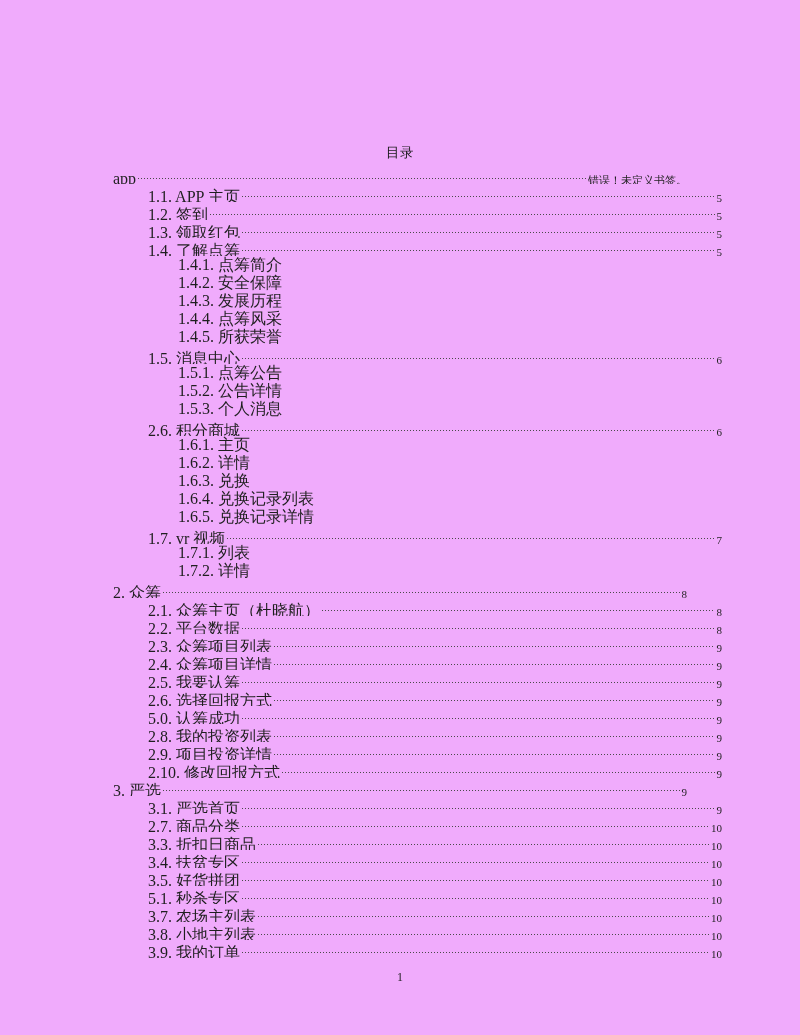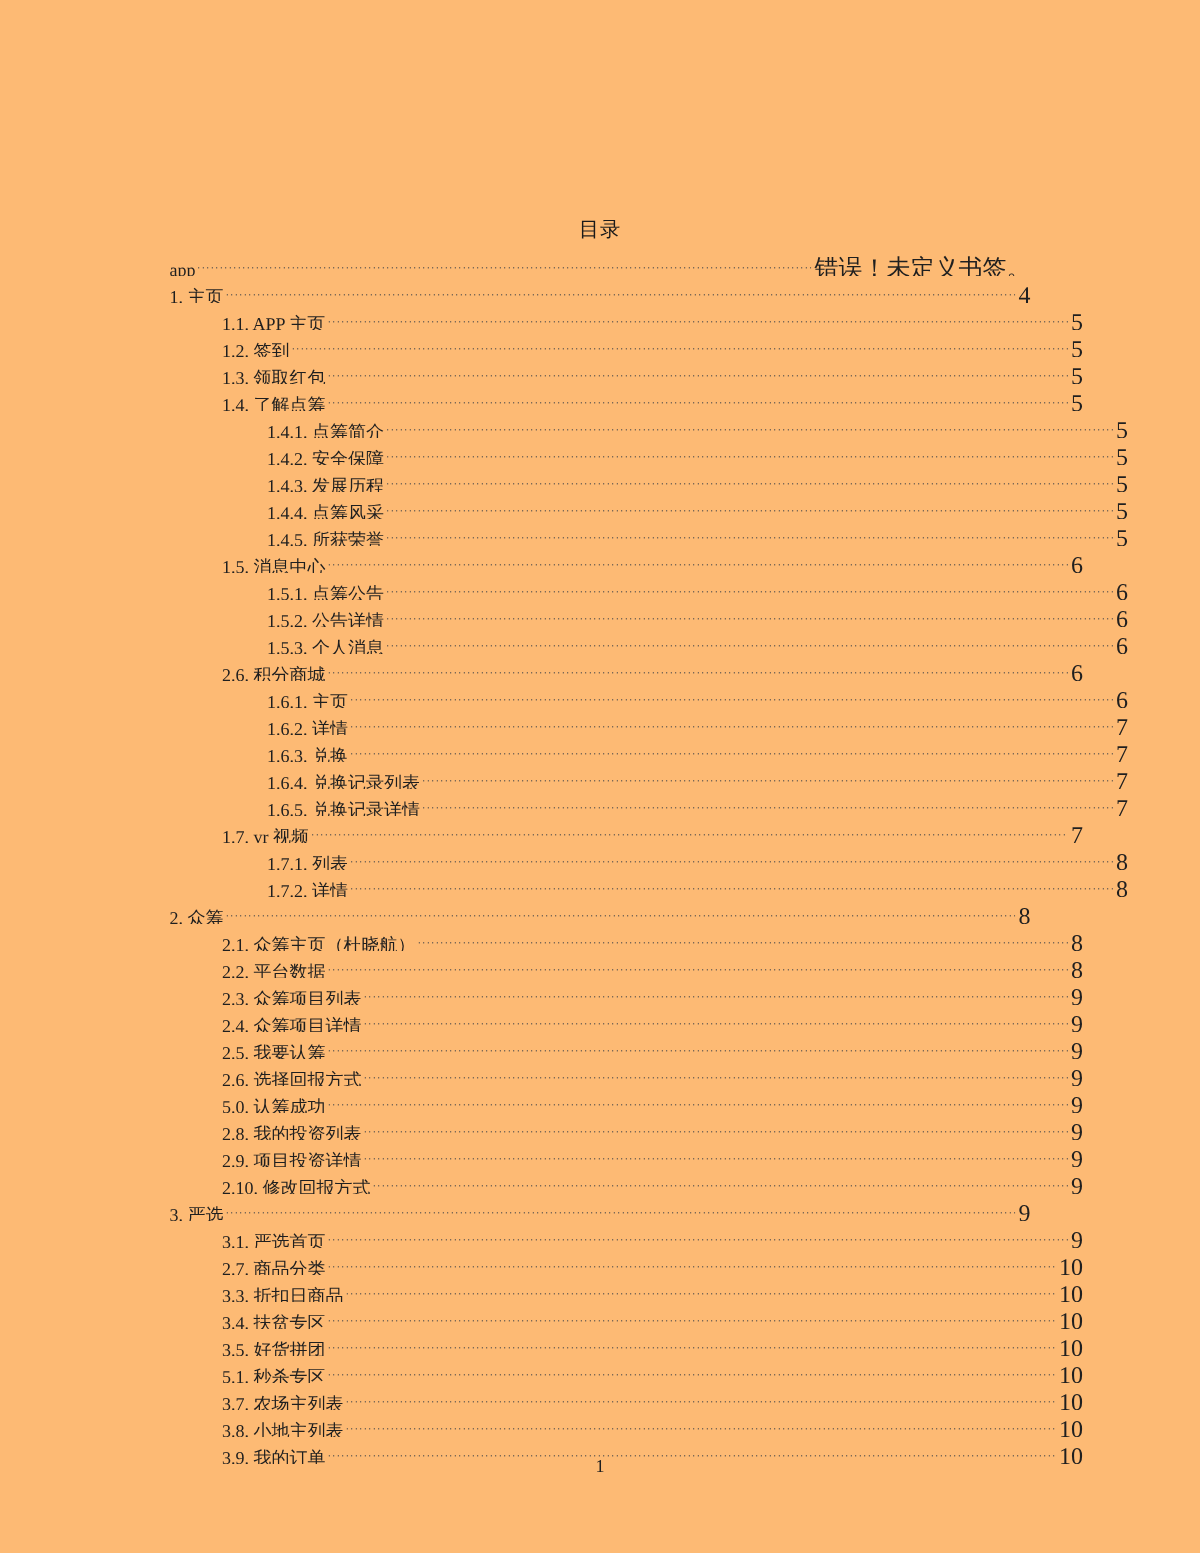--- a/index.html
+++ b/index.html
@@ -8,21 +8,21 @@
     background: #ffffff;
   }
   body {
     font-family: "Liberation Serif", "DejaVu Serif", serif;
     color: #1a1a1a;
   }
   .page {
     position: relative;
     width: 800px;
     height: 1035px;
-    background: #fdba74;
+    background: #f0abfc;
     overflow: hidden;
     box-sizing: border-box;
   }
   .toc-title {
     position: absolute;
     top: 144px;
     left: 0;
     width: 800px;
     text-align: center;
     font-family: "Liberation Serif", "DejaVu Serif", serif;
@@ -44,21 +44,21 @@
     height: 18px;
     line-height: 18px;
     font-size: 12px;
     white-space: nowrap;
     overflow: hidden;
     color: #1f1f1f;
   }
   .toc-entry .label {
     flex: 0 0 auto;
     font-family: "Liberation Serif", "DejaVu Serif", serif;
-    font-size: 12px;
+    font-size: 16px;
     color: #1f1f1f;
     padding-right: 1px;
   }
   .toc-entry .leader {
     flex: 1 1 auto;
     min-width: 4px;
     position: relative;
     height: 18px;
     overflow: hidden;
   }
@@ -69,29 +69,29 @@
     right: 0;
     bottom: 5px;
     height: 1px;
     background-image: radial-gradient(circle, #4a4a4a 0.5px, rgba(0,0,0,0) 0.6px);
     background-size: 3px 1px;
     background-repeat: repeat-x;
   }
   .toc-entry .pageno {
     flex: 0 0 auto;
     font-family: "Liberation Serif", "DejaVu Serif", serif;
-    font-size: 16px;
+    font-size: 11px;
     color: #1f1f1f;
     padding-left: 2px;
     text-align: right;
   }
   
   .lvl0 { padding-left: 0px; }
   .lvl1 { padding-left: 35px; }
-  .lvl2 { padding-left: 65px; }
+  .lvl2 { padding-left: 65px; flex-direction: column; }
 
   .footer-pageno {
     position: absolute;
     top: 970px;
     left: 0;
     width: 800px;
     text-align: center;
     font-family: "Liberation Serif", "DejaVu Serif", serif;
     font-size: 12px;
     color: #1f1f1f;
@@ -103,25 +103,20 @@
 <div class="page">
 
   <div class="toc-title">目录</div>
 
   <div class="toc-body">
       <div class="toc-entry lvl0">
         <span class="label">app</span>
         <span class="leader"></span>
         <span class="pageno">错误！未定义书签。</span>
       </div>
-      <div class="toc-entry lvl0">
-        <span class="label">1. 主页</span>
-        <span class="leader"></span>
-        <span class="pageno">4</span>
-      </div>
       <div class="toc-entry lvl1">
         <span class="label">1.1. APP 主页</span>
         <span class="leader"></span>
         <span class="pageno">5</span>
       </div>
       <div class="toc-entry lvl1">
         <span class="label">1.2. 签到</span>
         <span class="leader"></span>
         <span class="pageno">5</span>
       </div>

